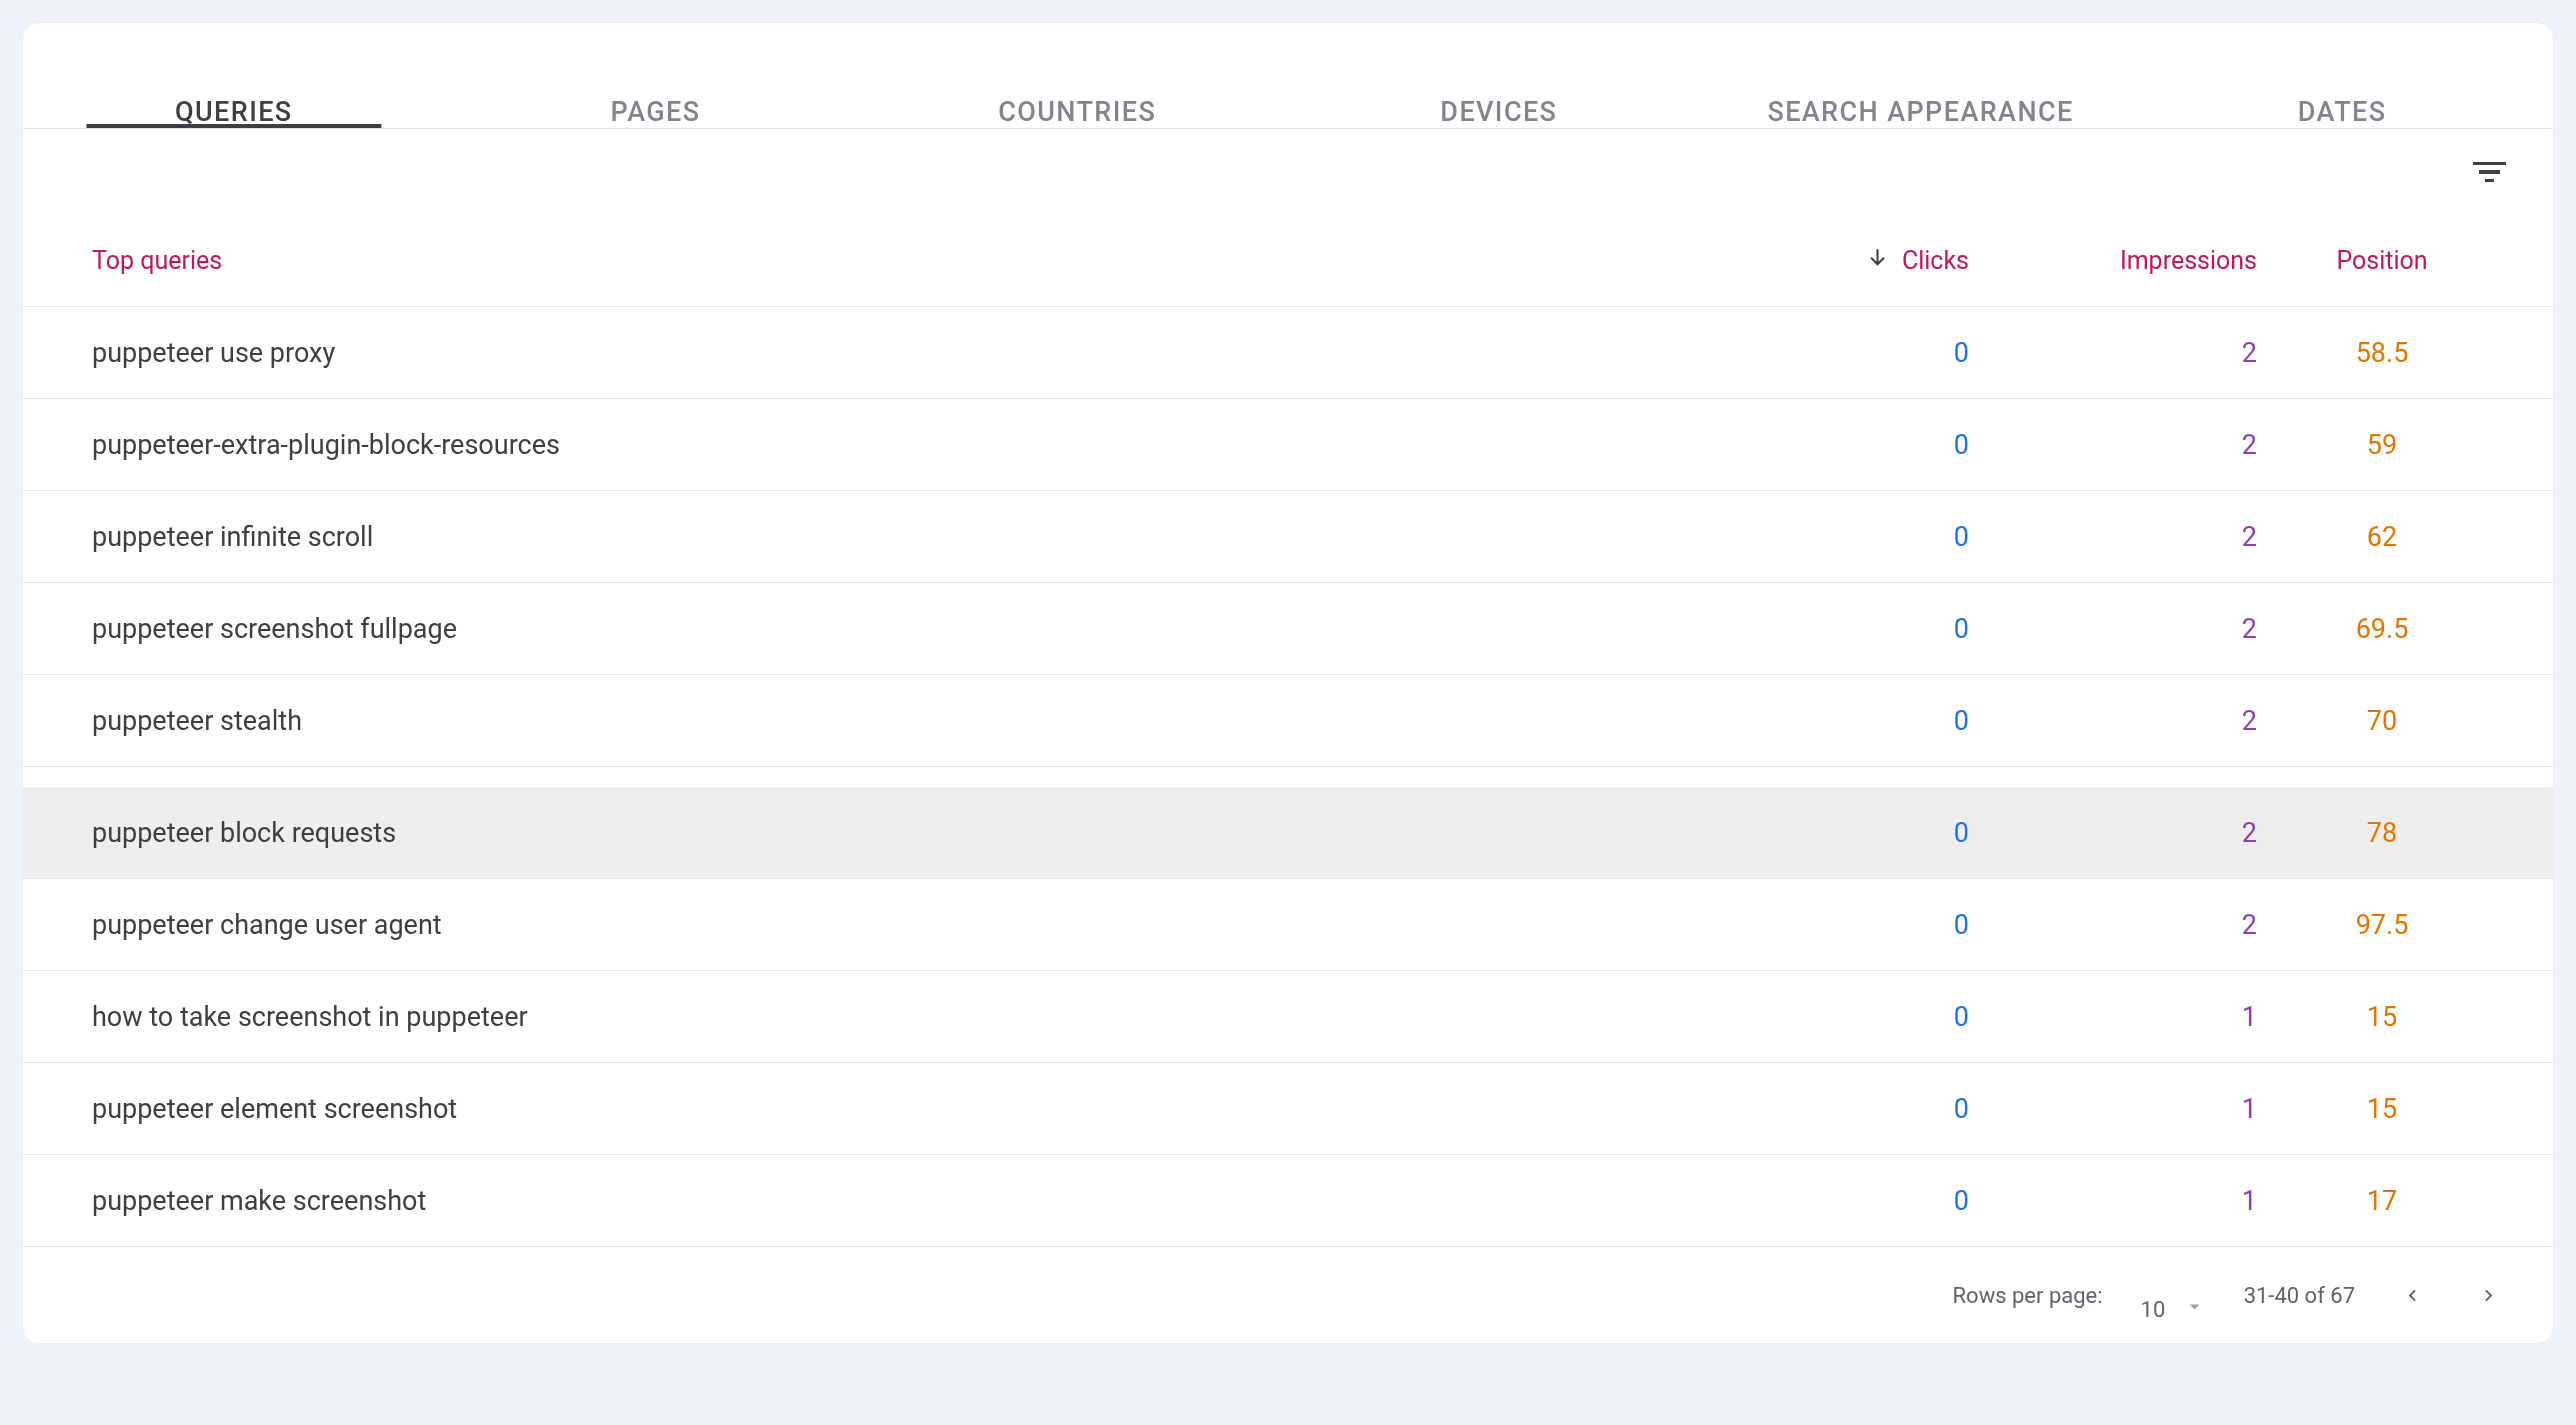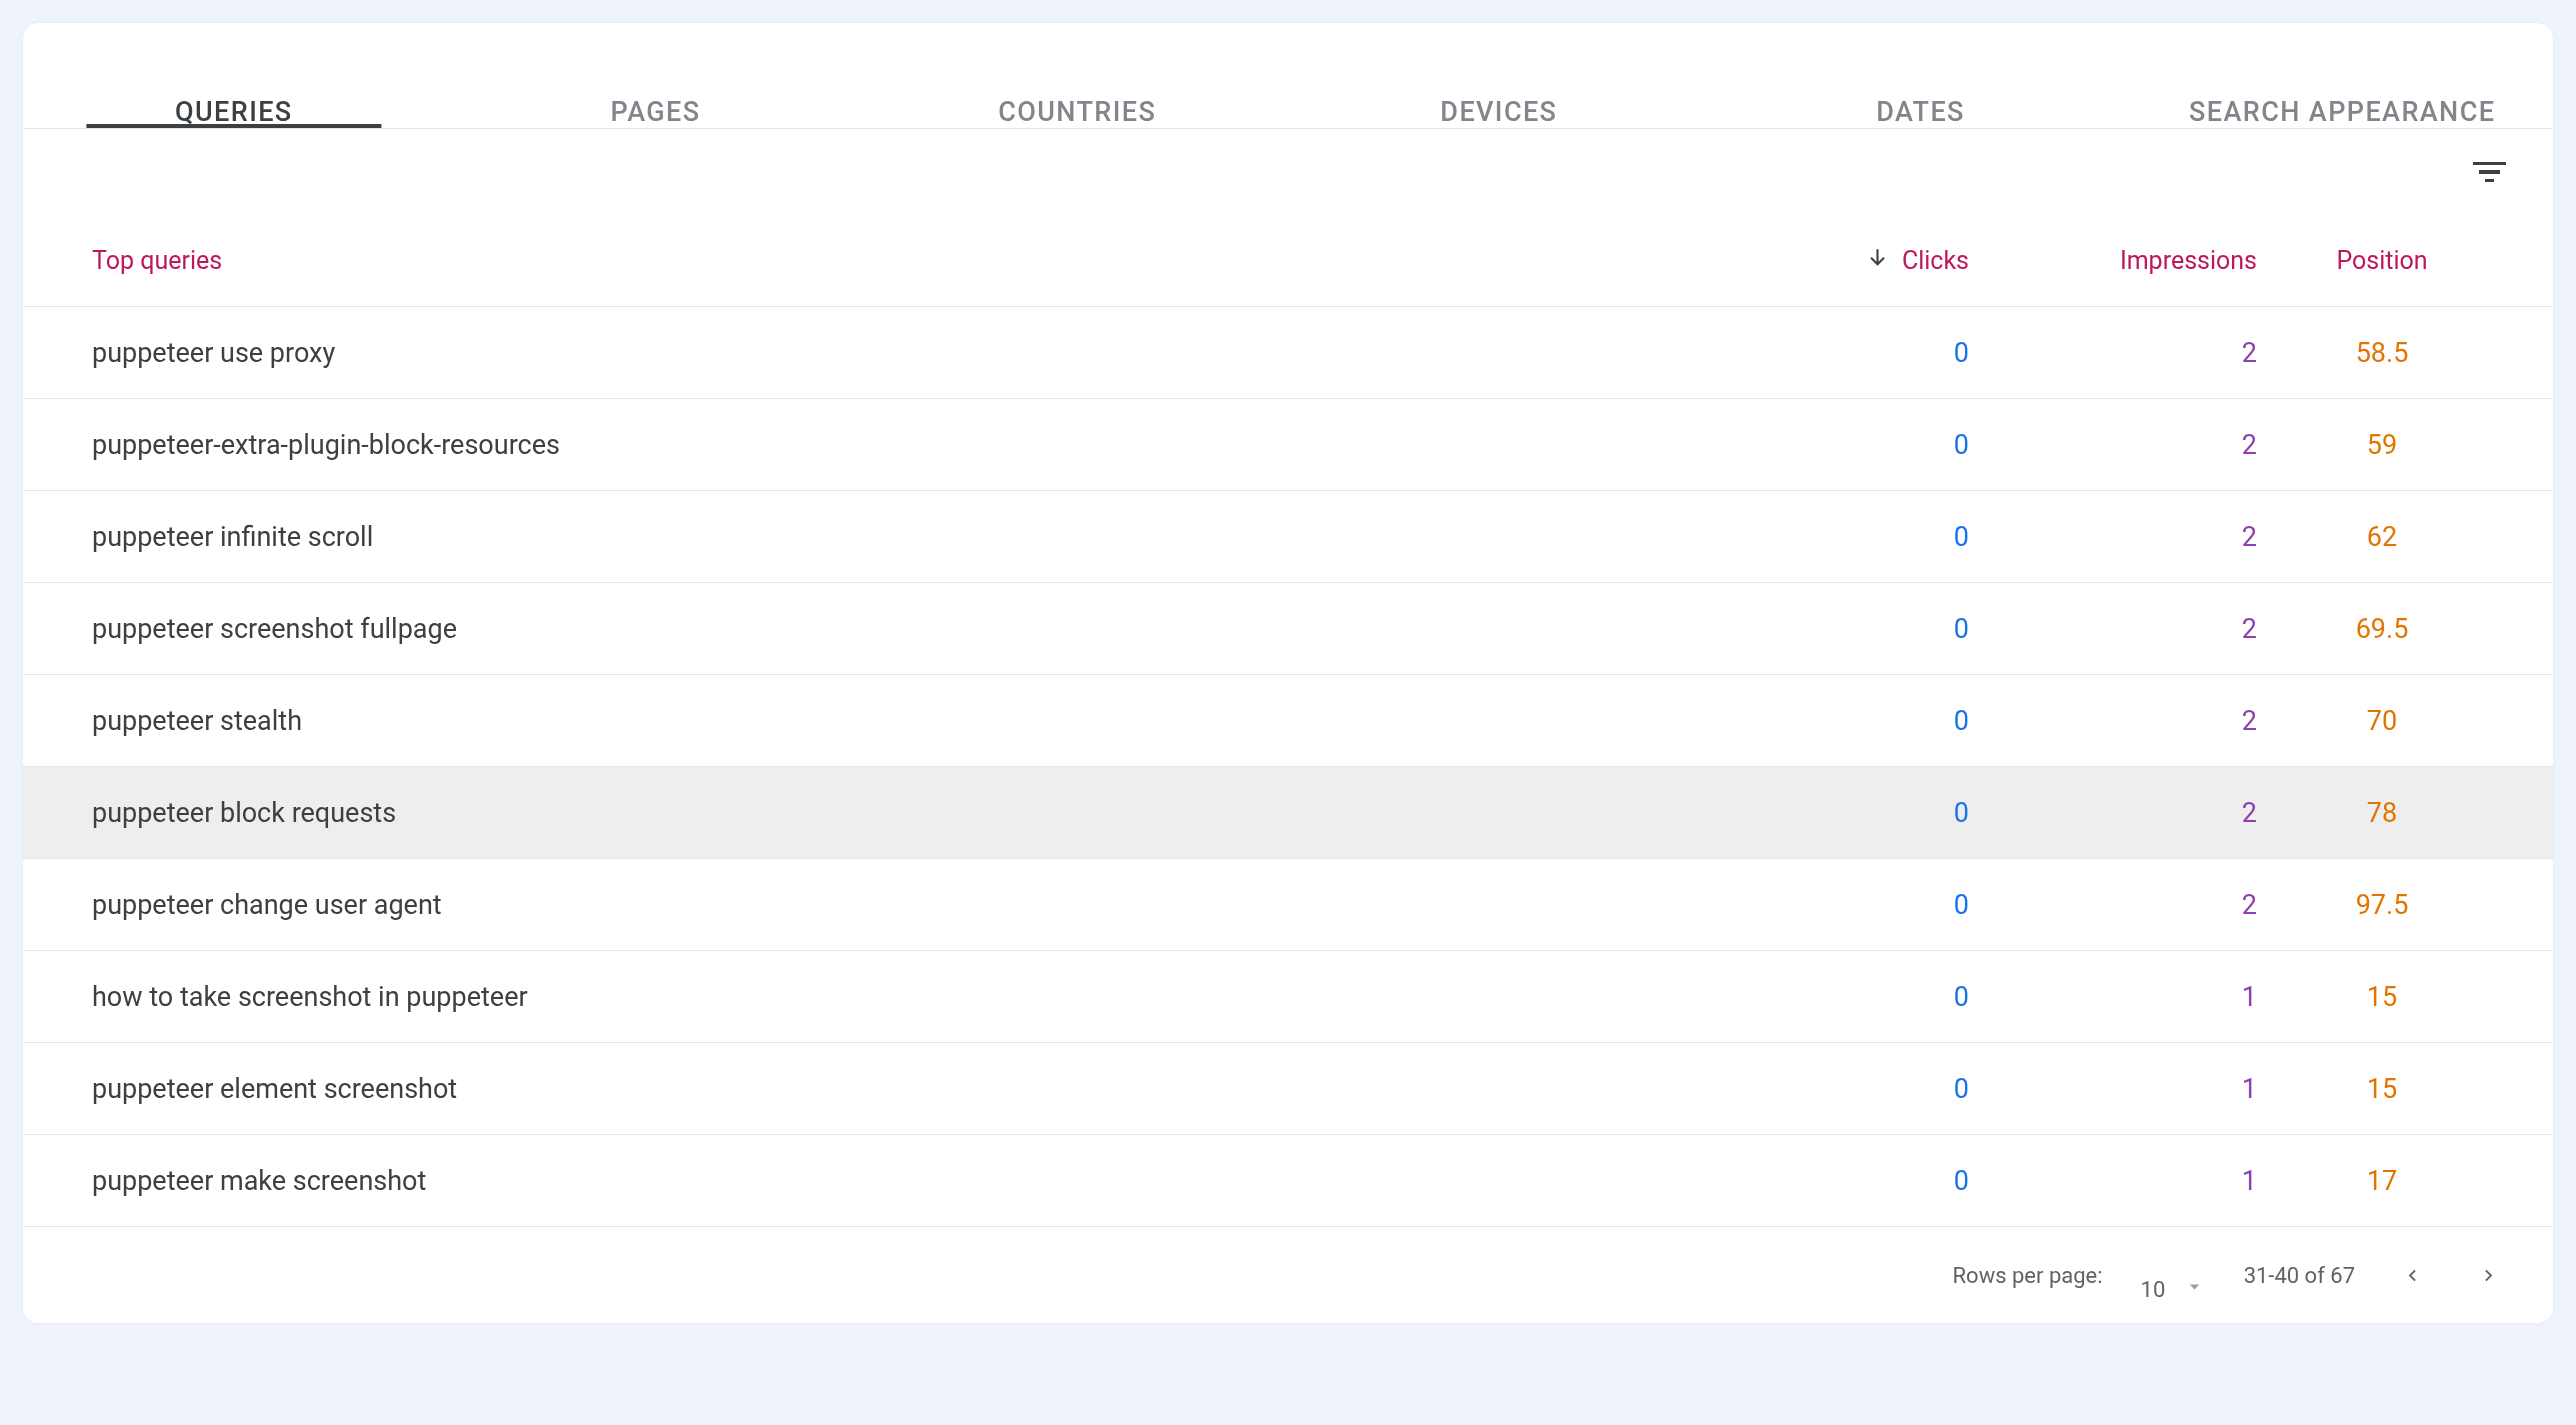--- a/index.html
+++ b/index.html
@@ -93,20 +93,21 @@
       color: #be185d;
       font-size: 25px;
     }
     .table-row {
       height: 92px;
       font-size: 27px;
       color: #3c4043;
     }
     .table-row.highlight {
       background: #eeeeee;
+      margin-top: 20px;
     }
     .col-query {
       flex: 1;
       text-align: left;
     }
     .col-clicks {
       width: 269px;
       text-align: right;
       display: flex;
       justify-content: flex-end;
@@ -164,22 +165,22 @@
 </head>
 <body>
 
 <div class="card">
 
   <div class="tabs">
     <div class="tab active">QUERIES</div>
     <div class="tab">PAGES</div>
     <div class="tab">COUNTRIES</div>
     <div class="tab">DEVICES</div>
+    <div class="tab">SEARCH APPEARANCE</div>
     <div class="tab">DATES</div>
-    <div class="tab">SEARCH APPEARANCE</div>
   </div>
 
   <div class="toolbar">
     <div class="filter-icon">
       <span></span>
         <span></span>
         <span></span>
     </div>
   </div>
 

